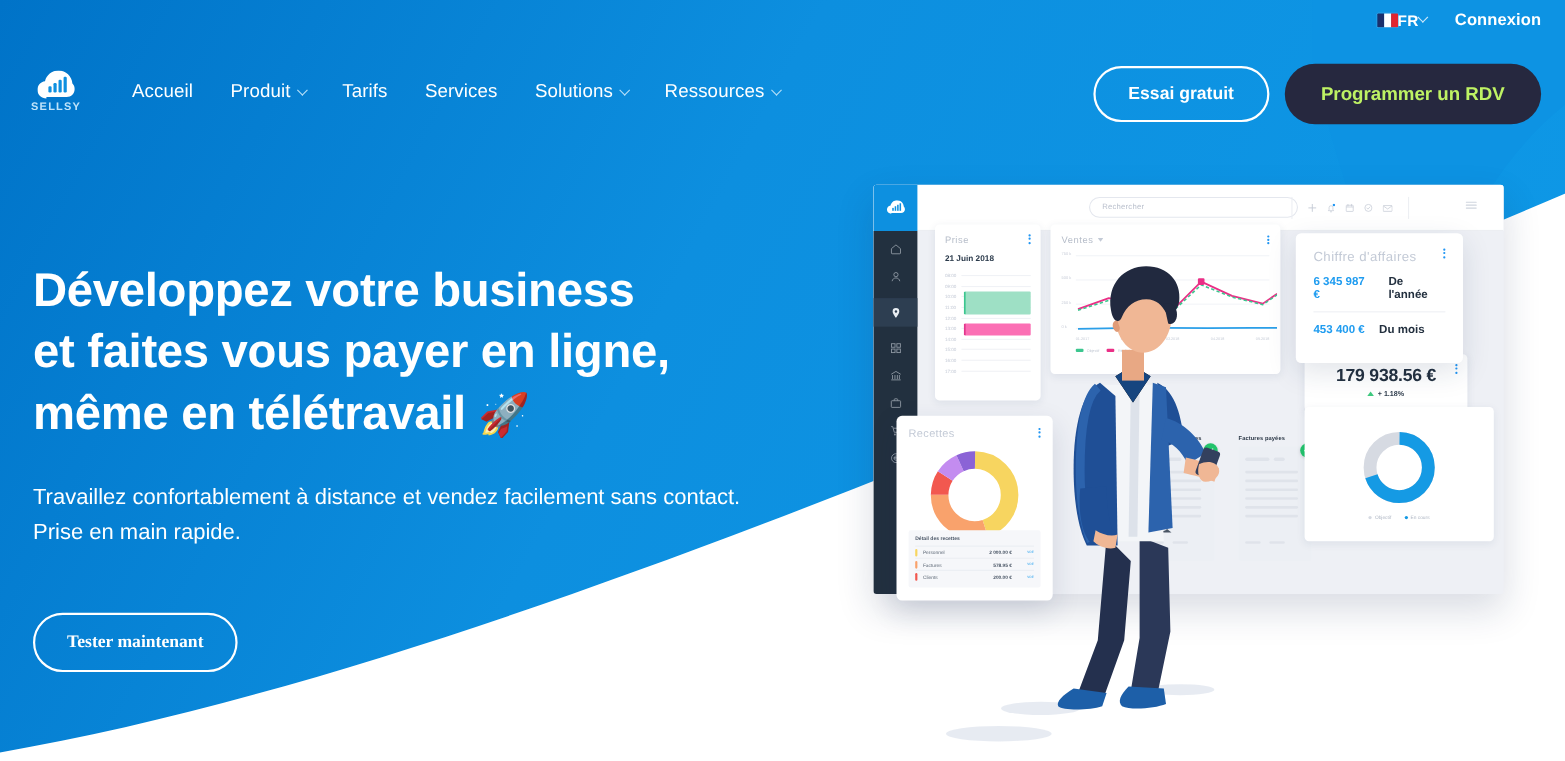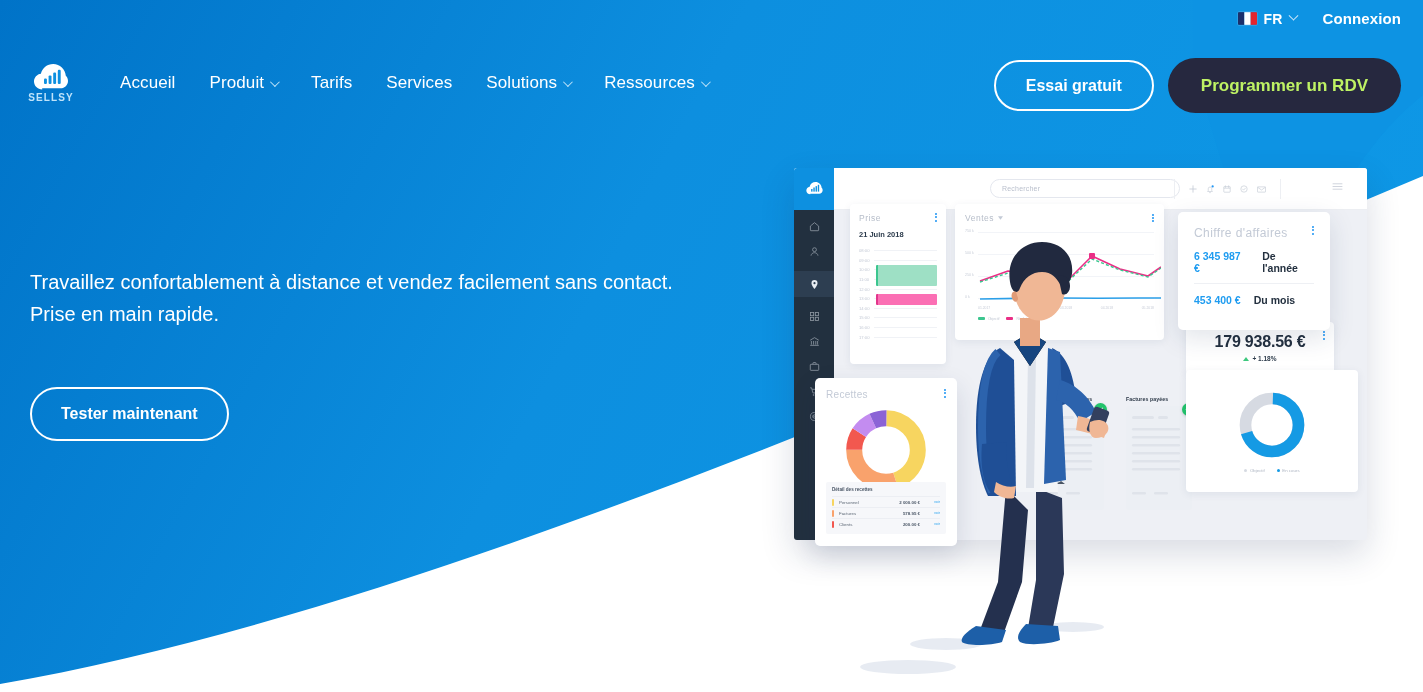--- a/index.html
+++ b/index.html
@@ -24,21 +24,21 @@
     pointer-events: none;
   }
 
   
   .utility-bar {
     position: absolute; top: 10px; right: 22px;
     display: flex; align-items: center; gap: 26px;
     z-index: 40;
   }
   .lang-select {
-    display: flex; align-items: center; gap: 7px;
+    display: flex; align-items: center; 
     color: #fff; font-size: 14px; font-weight: 700; letter-spacing: .2px;
     cursor: pointer;
   }
   .flag {
     width: 19px; height: 13px; display: block;
     border-radius: 1px; overflow: hidden;
     box-shadow: 0 0 0 .5px rgba(255,255,255,.25);
   }
   .chev {
     display: inline-block; width: 7px; height: 7px;
@@ -100,21 +100,21 @@
   .hero h1 {
     color: #fff; font-size: 43px; line-height: 56px;
     font-weight: 700; letter-spacing: -0.3px;
   }
   .rocket { font-size: 38px; }
   .hero p {
     margin-top: 30px;
     color: #fff; font-size: 20px; line-height: 32px; font-weight: 400;
     max-width: 690px;
   }
-  .hero-ctas { display: flex; gap: 32px; margin-top: 57px; }
+  .hero-ctas { display: flex; gap: 32px; margin-top: 57px; font-family: Liberation Serif, serif; }
   .btn-outline {
     height: 54px; padding: 0 29px; font-size: 16px;
     color: #fff; border: 2px solid #fff; background: transparent;
   }
   .btn-white {
     height: 56px; padding: 0 37px; font-size: 16px;
     color: #0d8fdf; background: #fff; border: none;
   }
 
   
@@ -329,20 +329,26 @@
       </a>
     </div>
 
     <div class="header-ctas">
       <a class="btn btn-ghost-white">Essai gratuit</a>
       <a class="btn btn-dark">Programmer un RDV</a>
     </div>
   </div>
 
   <div class="hero">
+    <h1>
+      <span>Développez votre business</span><br>
+      <span>et faites vous payer en ligne,</span><br>
+      <span>même en télétravail</span>
+      <span class="rocket">🚀</span>
+    </h1>
     <p>Travaillez confortablement à distance et vendez facilement sans contact. Prise en main rapide.</p>
     <div class="hero-ctas">
       <a class="btn btn-outline">Tester maintenant</a>
     </div>
   </div>
 
   <div class="illus">
 
     <div class="shadow-blob" style="left:150px;top:488px;width:72px;height:12px;"></div>
     <div class="shadow-blob" style="left:100px;top:510px;width:96px;height:14px;"></div>

